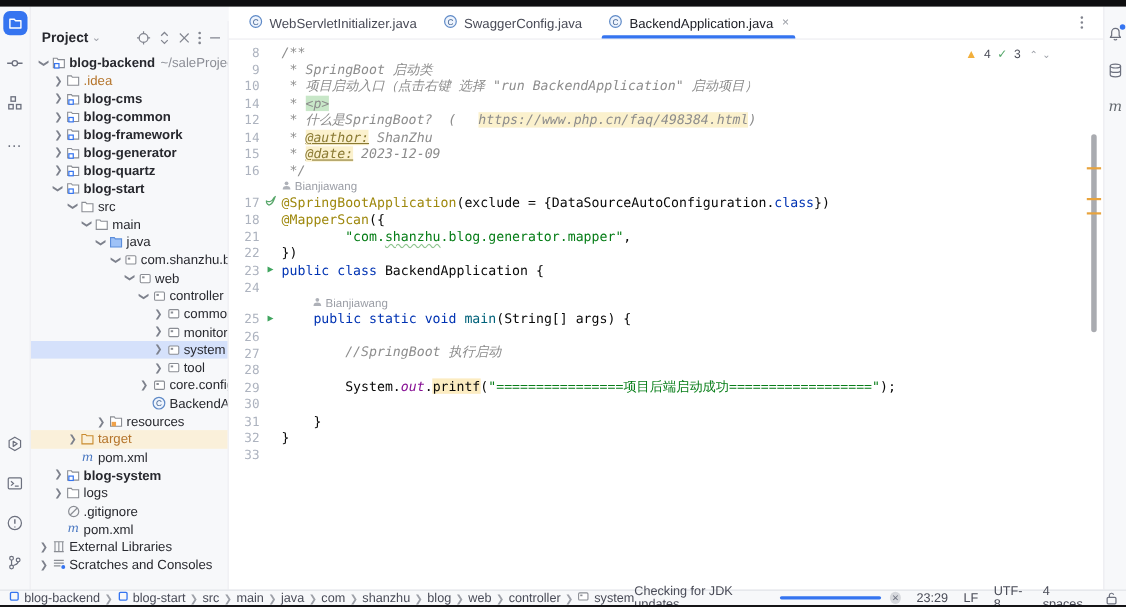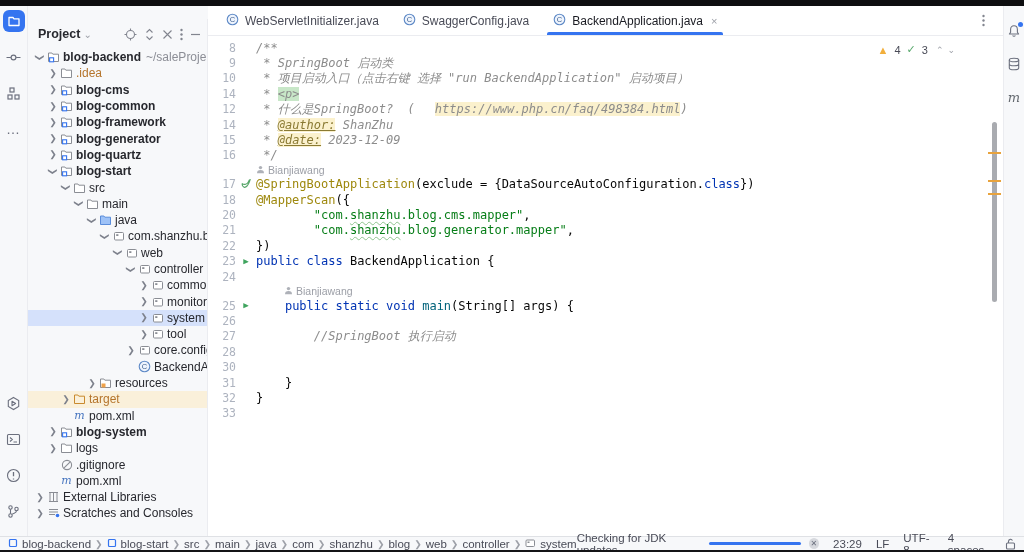--- a/index.html
+++ b/index.html
@@ -526,37 +526,37 @@
           <span><svg width="9" height="9" viewBox="0 0 9 9">
               <circle cx="4.5" cy="2.6" r="1.7" fill="#aeb1b8"></circle>
               <path d="M1 8.2a3.5 3.1 0 017 0z" fill="#aeb1b8"></path>
             </svg></span>
           <span>Bianjiawang</span>
         </div>
         <div class="crow"><span class="lnum">17</span><span class="gut"><svg width="11" height="11" viewBox="0 0 11 11">
               <path d="M9.3 1.6C8 4 7.6 8.6 3.4 9.4 1.9 8.7 1 7.2 1.2 5.6 3 7 6.5 6.3 7.3 3.9 8 2.2 8.6 1.8 9.3 1.6z" fill="none" stroke="#59a76b" stroke-width="1.1" stroke-linejoin="round"></path>
             </svg></span><span class="ctext"><span class="s-ann">@SpringBootApplication</span><span class="s-pln">(exclude = {DataSourceAutoConfiguration.</span><span class="s-kw">class</span><span class="s-pln">})</span></span></div>
         <div class="crow"><span class="lnum">18</span><span class="gut"></span><span class="ctext"><span class="s-ann">@MapperScan</span><span class="s-pln">({</span></span></div>
-        <div class="crow"><span class="lnum">20</span><span class="gut"></span><span class="ctext"><span class="s-pln">        </span><span class="s-str">"com.</span><span class="s-strw">shanzhu</span><span class="s-str">.blog.cms.mapper"</span><span class="s-pln">,</span></span></div>
         <div class="crow"><span class="lnum">21</span><span class="gut"></span><span class="ctext"><span class="s-pln">        </span><span class="s-str">"com.</span><span class="s-strw">shanzhu</span><span class="s-str">.blog.generator.mapper"</span><span class="s-pln">,</span></span></div>
         <div class="crow"><span class="lnum">22</span><span class="gut"></span><span class="ctext"><span class="s-pln">})</span></span></div>
         <div class="crow"><span class="lnum">23</span><span class="gut"><span class="run-tri">▶</span></span><span class="ctext"><span class="s-kw">public class </span><span class="s-pln">BackendApplication {</span></span></div>
         <div class="crow"><span class="lnum">24</span><span class="gut"></span><span class="ctext"></span></div>
         <div class="hintrow">
           <span class="pad" style="flex-basis:76px"></span>
           <span><svg width="9" height="9" viewBox="0 0 9 9">
               <circle cx="4.5" cy="2.6" r="1.7" fill="#aeb1b8"></circle>
               <path d="M1 8.2a3.5 3.1 0 017 0z" fill="#aeb1b8"></path>
             </svg></span>
           <span>Bianjiawang</span>
         </div>
         <div class="crow"><span class="lnum">25</span><span class="gut"><span class="run-tri">▶</span></span><span class="ctext"><span class="s-pln">    </span><span class="s-kw">public static void </span><span class="s-mth">main</span><span class="s-pln">(String[] args) {</span></span></div>
         <div class="crow"><span class="lnum">26</span><span class="gut"></span><span class="ctext"></span></div>
         <div class="crow"><span class="lnum">27</span><span class="gut"></span><span class="ctext"><span class="s-pln">        </span><span class="s-cmt">//SpringBoot 执行启动</span></span></div>
         <div class="crow"><span class="lnum">28</span><span class="gut"></span></div>
+        <div class="crow"><span class="lnum">29</span><span class="gut"></span><span class="ctext"><span class="s-pln">        System.</span><span class="s-fld">out</span><span class="s-pln">.</span><span class="s-hlw">printf</span><span class="s-pln">(</span><span class="s-str">"================项目后端启动成功=================="</span><span class="s-pln">);</span></span></div>
         <div class="crow"><span class="lnum">30</span><span class="gut"></span><span class="ctext"></span></div>
         <div class="crow"><span class="lnum">31</span><span class="gut"></span><span class="ctext"><span class="s-pln">    }</span></span></div>
         <div class="crow"><span class="lnum">32</span><span class="gut"></span><span class="ctext"><span class="s-pln">}</span></span></div>
         <div class="crow"><span class="lnum">33</span><span class="gut"></span><span class="ctext"></span></div>
       </div>
     <div class="inspections">
       <span style="color:#f2af3c;">▲</span>
         <span>4</span>
       <span style="color:#55a76a;">✓</span>
         <span>3</span>

